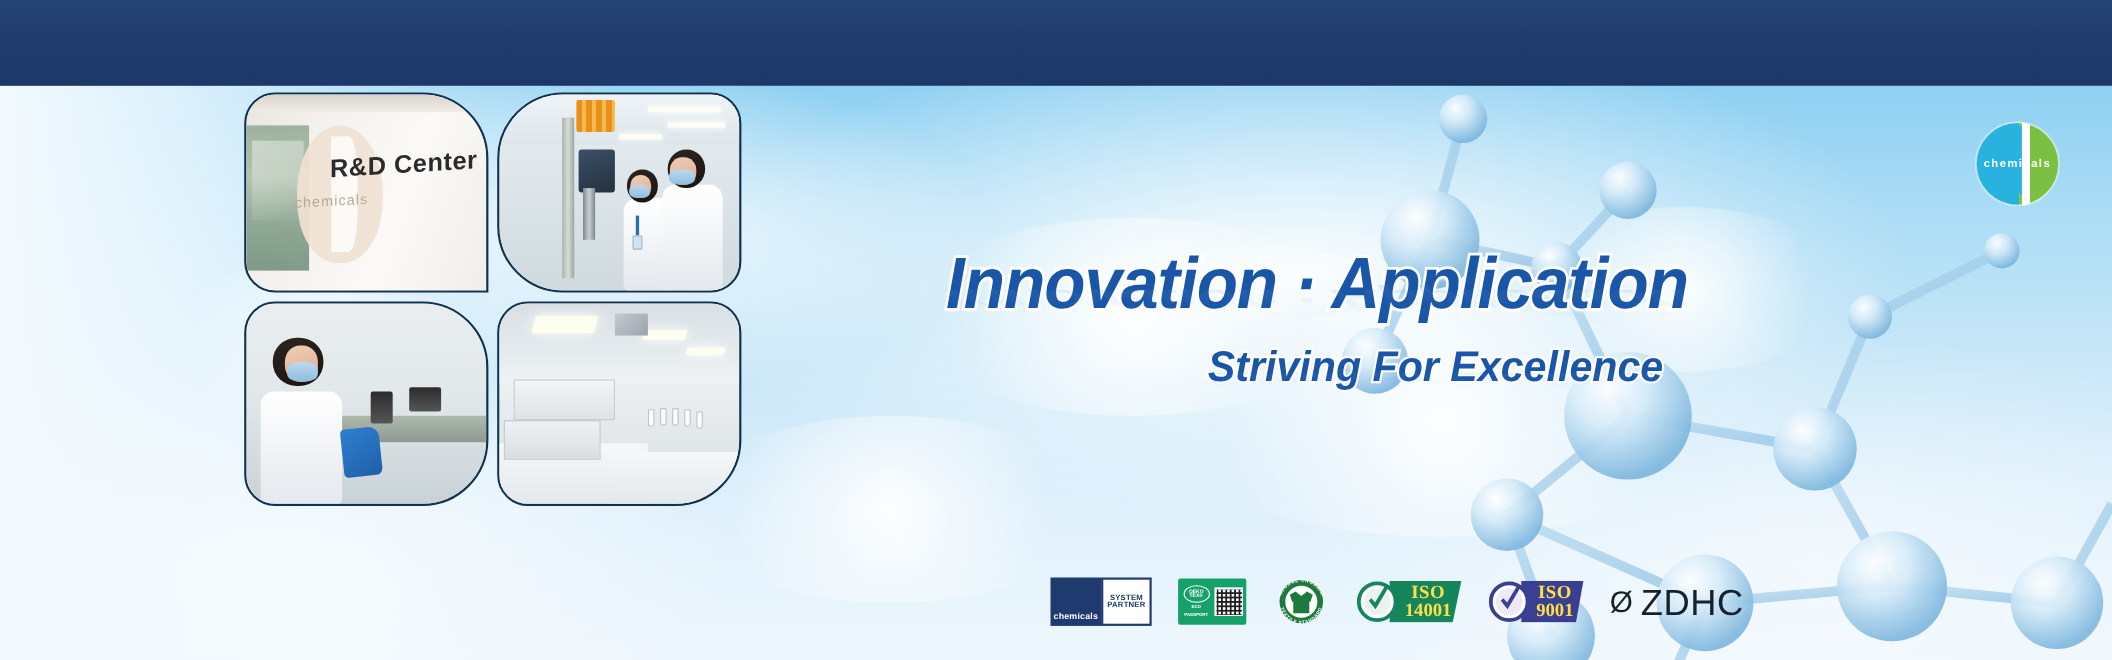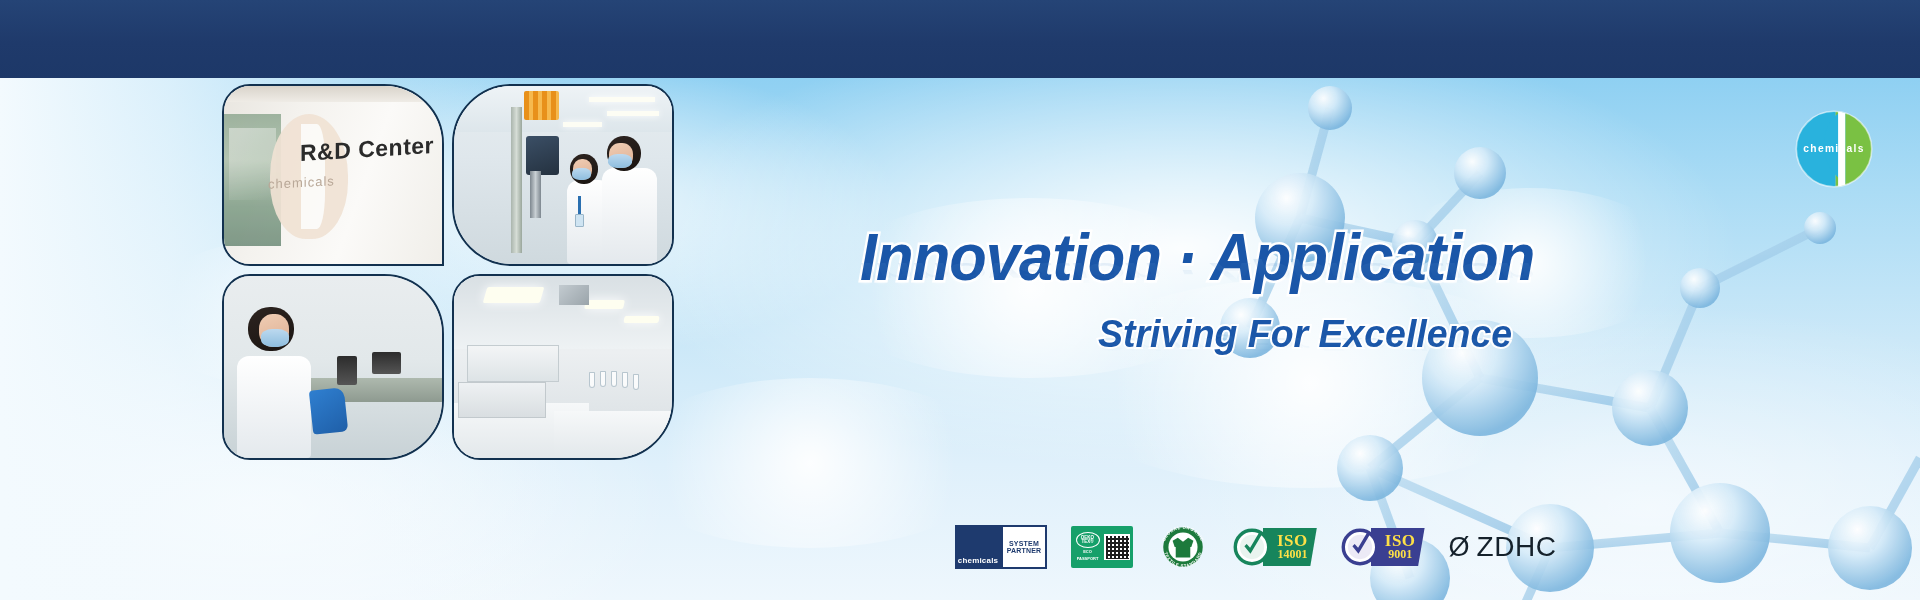--- a/index.html
+++ b/index.html
@@ -278,28 +278,28 @@
   
   .iso { display:flex; align-items:center; height:40px; }
   .iso-seal { width:38px; height:38px; position:relative; z-index:2; }
   .iso-flag {
     margin-left:-8px; height:38px; padding:0 9px 0 14px;
     display:flex; flex-direction:column; align-items:center; justify-content:center;
     line-height:.94; color:#fde047;
     clip-path:polygon(0 0,100% 0,88% 100%,0 100%);
   }
   .iso-flag .l1 { font-family:"Liberation Serif", serif; font-weight:700; font-size:17px; letter-spacing:.5px;}
-  .iso-flag .l2 { font-family:"Liberation Serif", serif; font-weight:700; font-size:12px; letter-spacing:0;}
+  .iso-flag .l2 { font-family:"Liberation Serif", serif; font-weight:700; font-size:17px; letter-spacing:0;}
   .iso-14001 .iso-flag { background:#17855c; }
   .iso-9001  .iso-flag { background:#3a3f91; }
 
   
   .zdhc { display:flex; align-items:center; gap:7px; }
   .zdhc-o { font-size:27px; color:#15212b; font-weight:400; line-height:1; }
-  .zdhc-t { font-size:28px; color:#15212b; letter-spacing:.5px; line-height:1; }
+  .zdhc-t { font-size:33px; color:#15212b; letter-spacing:.5px; line-height:1; }
 </style>
 </head>
 <body>
 
 <div class="banner">
 
   <div class="topbar"></div>
 
   <div class="sky">
     <div class="cloud c1"></div>

